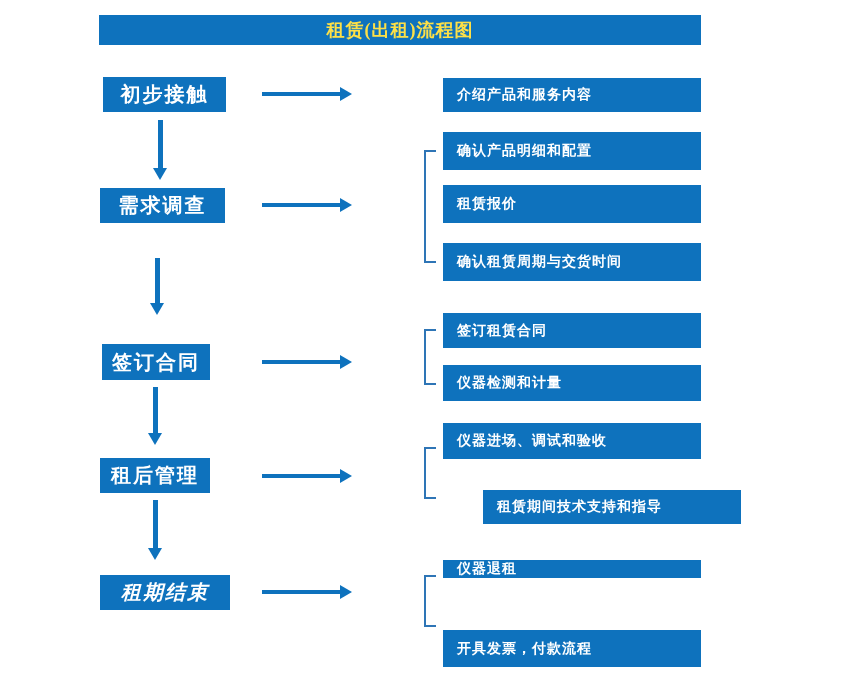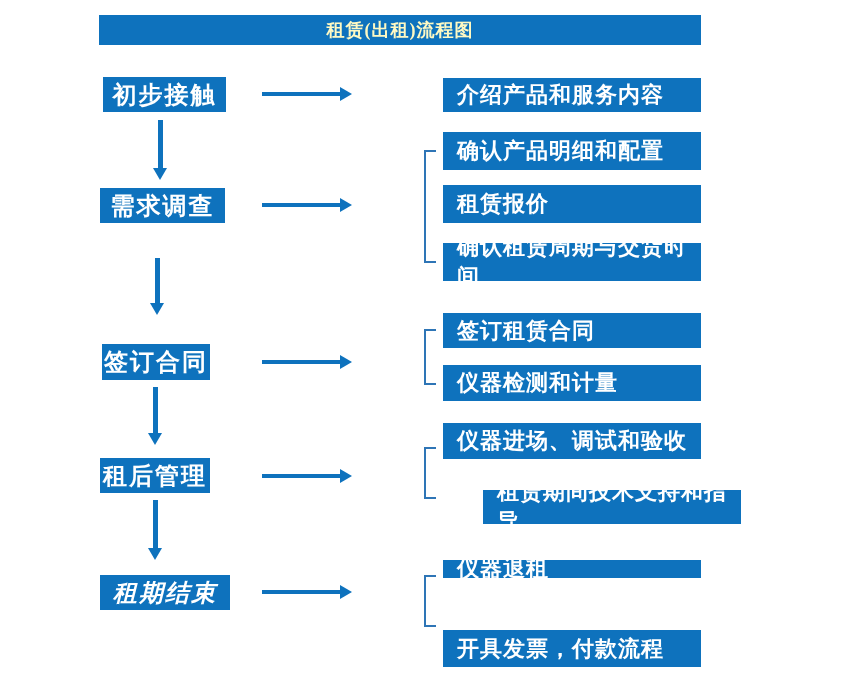--- a/index.html
+++ b/index.html
@@ -2,36 +2,36 @@
 <html><head>
 <meta charset="utf-8">
 <style>
   html,body{margin:0;padding:0;background:#ffffff;}
   .canvas{
     position:relative;width:844px;height:688px;background:#ffffff;overflow:hidden;
     font-family:"Liberation Serif","DejaVu Serif",serif;
   }
   .title-bar{
     position:absolute;left:99px;top:15px;width:602px;height:30px;
-    background:#0e72bd;color:#fef9c3;font-weight:bold;font-size:18px;
+    background:#0e72bd;color:#fde047;font-weight:bold;font-size:18px;
     display:flex;align-items:center;justify-content:center;letter-spacing:1px;
   }
   .step-box{
     position:absolute;background:#0e72bd;color:#ffffff;font-weight:bold;
-    font-size:24px;letter-spacing:2px;display:flex;align-items:center;justify-content:center;
+    font-size:20px;letter-spacing:2px;display:flex;align-items:center;justify-content:center;
   }
   .s1{left:103px;top:77px;width:123px;height:35px;}
   .s2{left:100px;top:188px;width:125px;height:35px;}
   .s3{left:102px;top:344px;width:108px;height:36px;}
   .s4{left:100px;top:458px;width:110px;height:35px;}
   .s5{left:100px;top:575px;width:130px;height:35px;font-style:italic;}
 
   .detail-box{
     position:absolute;left:443px;width:258px;background:#0e72bd;color:#ffffff;
-    font-weight:bold;font-size:22px;letter-spacing:1px;
+    font-weight:bold;font-size:14px;letter-spacing:1px;
     display:flex;align-items:center;padding-left:14px;box-sizing:border-box;
   }
   .d1a{top:78px;height:34px;}
   .d2a{top:132px;height:38px;}
   .d2b{top:185px;height:38px;}
   .d2c{top:243px;height:38px;}
   .d3a{top:313px;height:35px;}
   .d3b{top:365px;height:36px;}
   .d4a{top:423px;height:36px;}
   .d4b{top:490px;height:34px;margin-left:40px;}

